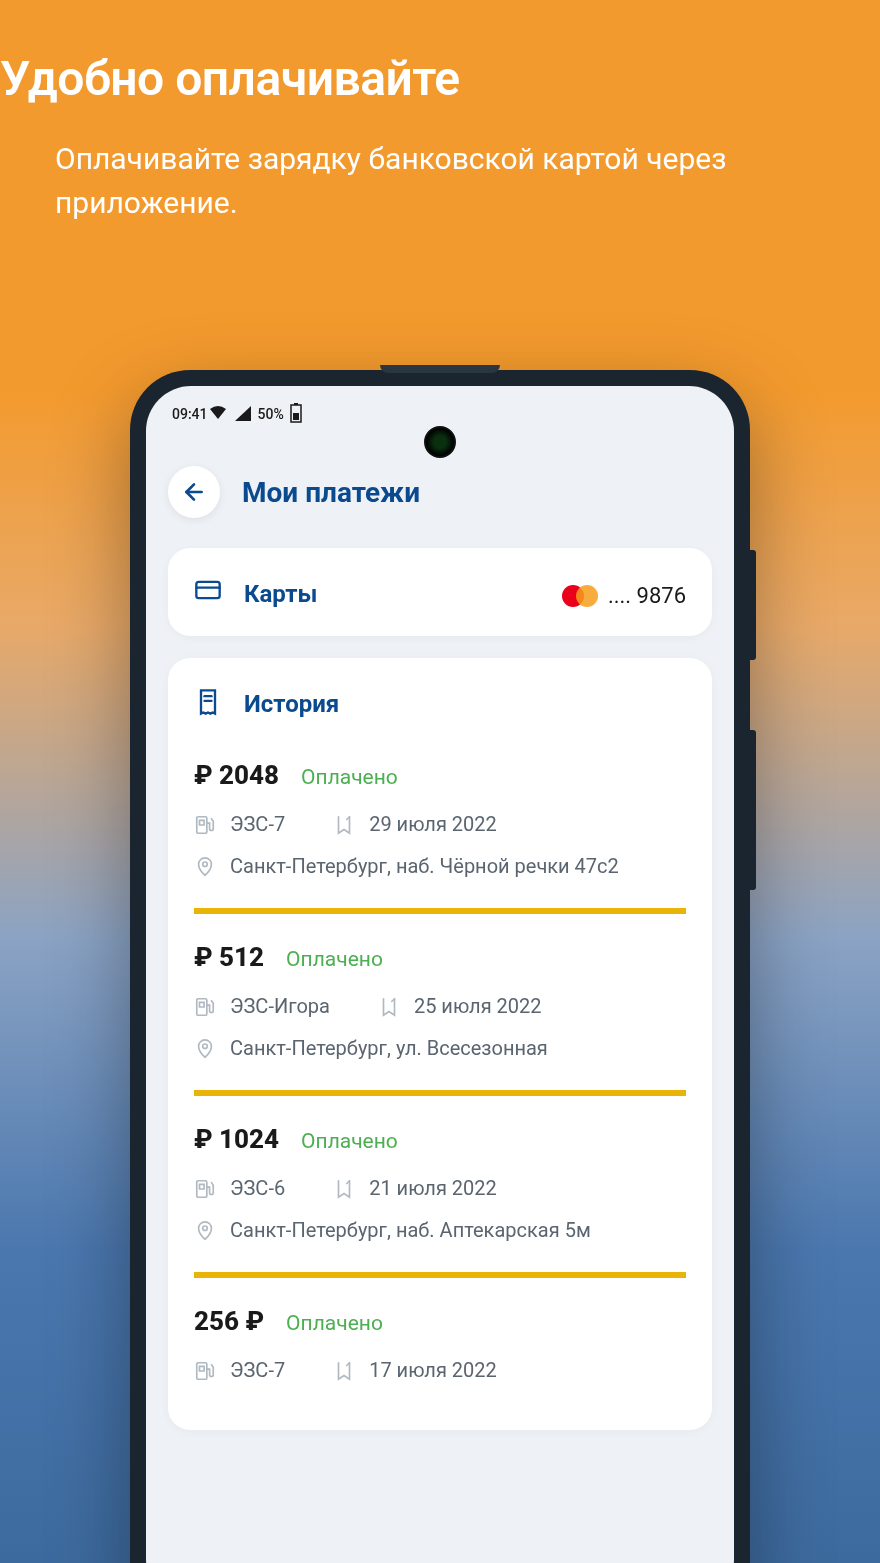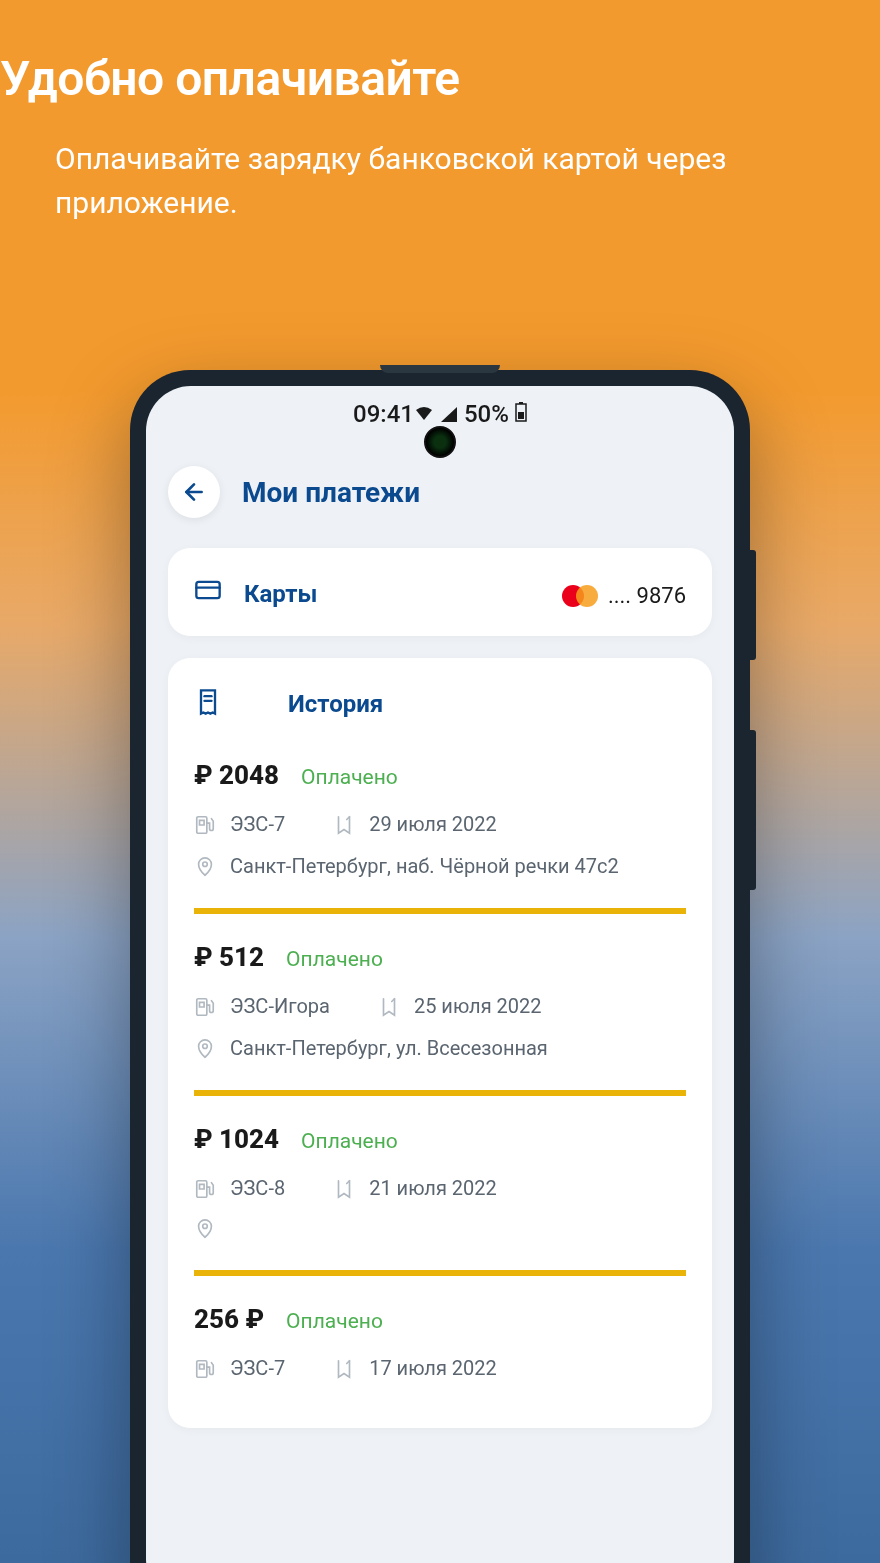--- a/index.html
+++ b/index.html
@@ -82,25 +82,25 @@
     transform: translateX(-50%);
     width: 32px;
     height: 32px;
     background: radial-gradient(circle, #0a3010 30%, #000 70%);
     border-radius: 50%;
     z-index: 10;
     border: 2px solid #111;
   }
   .status-bar {
     display: flex;
-    justify-content: center;
+    justify-content: flex-start;
     align-items: center;
     padding: 10px 26px 0;
     height: 46px;
-    font-size: 24px;
+    font-size: 14px;
     font-weight: 500;
     color: #1a1a1a;
   }
   .status-right {
     display: flex;
     align-items: center;
     gap: 6px;
   }
   .header {
     display: flex;
@@ -174,21 +174,20 @@
   .history-header {
     display: flex;
     align-items: center;
     gap: 22px;
     margin-bottom: 40px;
   }
   .history-label {
     color: #0B4A8F;
     font-size: 24px;
     font-weight: 700;
-    margin-left: 44px;
   }
   .history-item {
     border-bottom: 6px solid #eab308;
     padding-bottom: 30px;
     margin-bottom: 28px;
   }
   .history-item:last-child { border-bottom: none; margin-bottom: 0; padding-bottom: 0; }
   .price-row {
     display: flex;
     align-items: baseline;
@@ -368,37 +367,38 @@
               <span class="status">Оплачено</span>
             </div>
             <div class="meta-row">
               <span class="meta-icon">
                 <svg width="22" height="22" viewBox="0 0 24 24" fill="none" stroke-width="1.8" stroke-linecap="round">
                   <rect x="3" y="3" width="11" height="18" rx="1.5"></rect>
                   <path d="M6 7h5v5H6z"></path>
                   <path d="M14 10h3v6a2 2 0 0 0 4 0V8l-2-3"></path>
                 </svg>
               </span>
-              <span>ЭЗС-8</span>
+              <span>ЭЗС-6</span>
               <span class="gap"></span>
               <span class="meta-icon">
                 <svg width="22" height="22" viewBox="0 0 24 24" fill="none" stroke-width="1.8" stroke-linecap="round">
                   <path d="M6 3v18l6-4 6 4V3"></path>
                   <path d="M15 6l3-3"></path>
                 </svg>
               </span>
               <span>21 июля  2022</span>
             </div>
             <div class="meta-row" style="margin-bottom:0">
               <span class="meta-icon">
                 <svg width="22" height="22" viewBox="0 0 24 24" fill="none" stroke-width="1.8" stroke-linecap="round">
                   <path d="M12 21s-7-6-7-12a7 7 0 0 1 14 0c0 6-7 12-7 12z"></path>
                   <circle cx="12" cy="9" r="2.5"></circle>
                 </svg>
               </span>
+              <span>Санкт-Петербург, наб. Аптекарская 5м</span>
             </div>
           </div>
           <div class="history-item">
             <div class="price-row">
               <span class="price">256 ₽</span>
               <span class="status">Оплачено</span>
             </div>
             <div class="meta-row">
               <span class="meta-icon">
                 <svg width="22" height="22" viewBox="0 0 24 24" fill="none" stroke-width="1.8" stroke-linecap="round">

